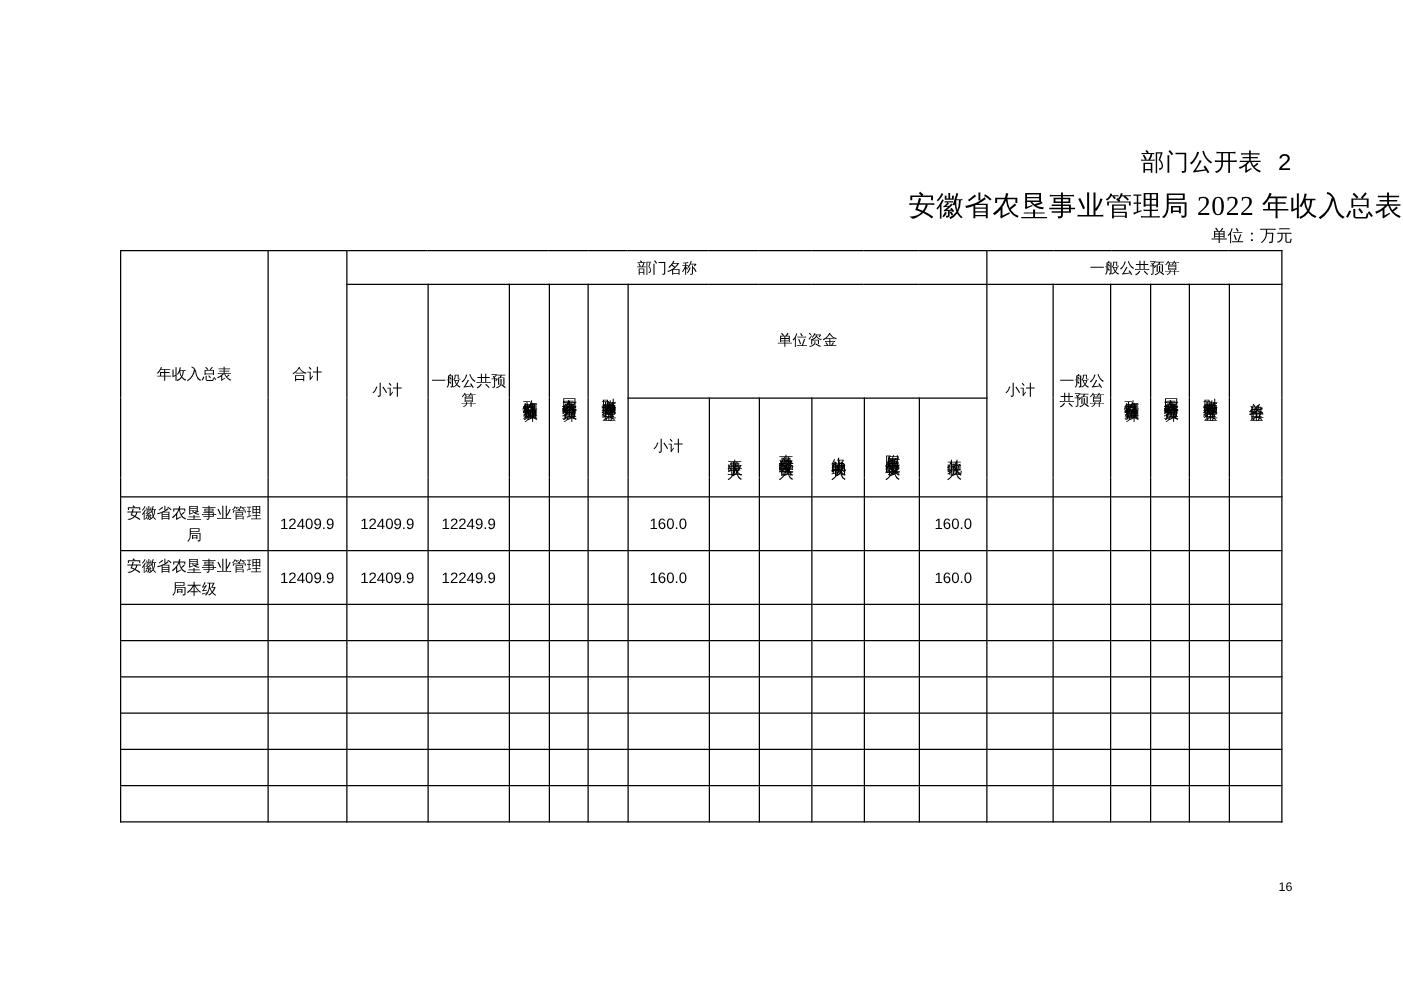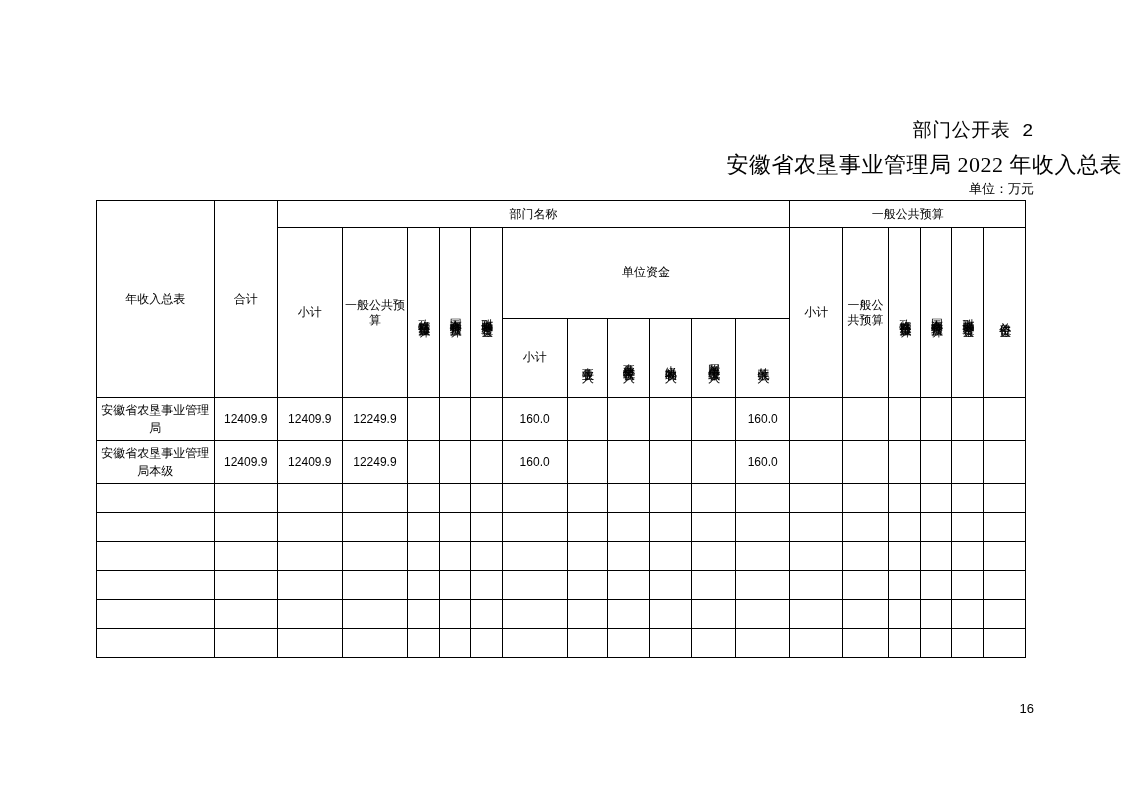--- a/index.html
+++ b/index.html
@@ -92,21 +92,21 @@
   .row-data td {
     height: 42px;
   }
   .row-empty td {
     height: 28px;
   }
   .page-num {
     position: absolute;
     bottom: 78px;
     right: 88px;
-    font-size: 13px;
+    font-size: 10px;
     font-family: "Liberation Sans", sans-serif;
   }
   .band-tall {
     height: 196px;
   }
 </style>
 </head>
 <body>
 
 <div class="page">

